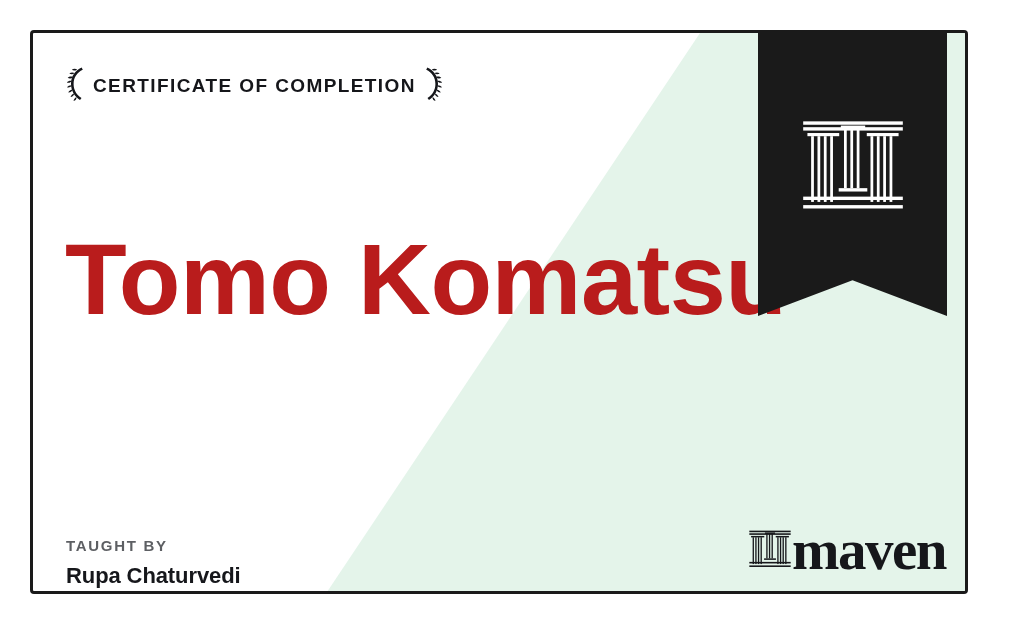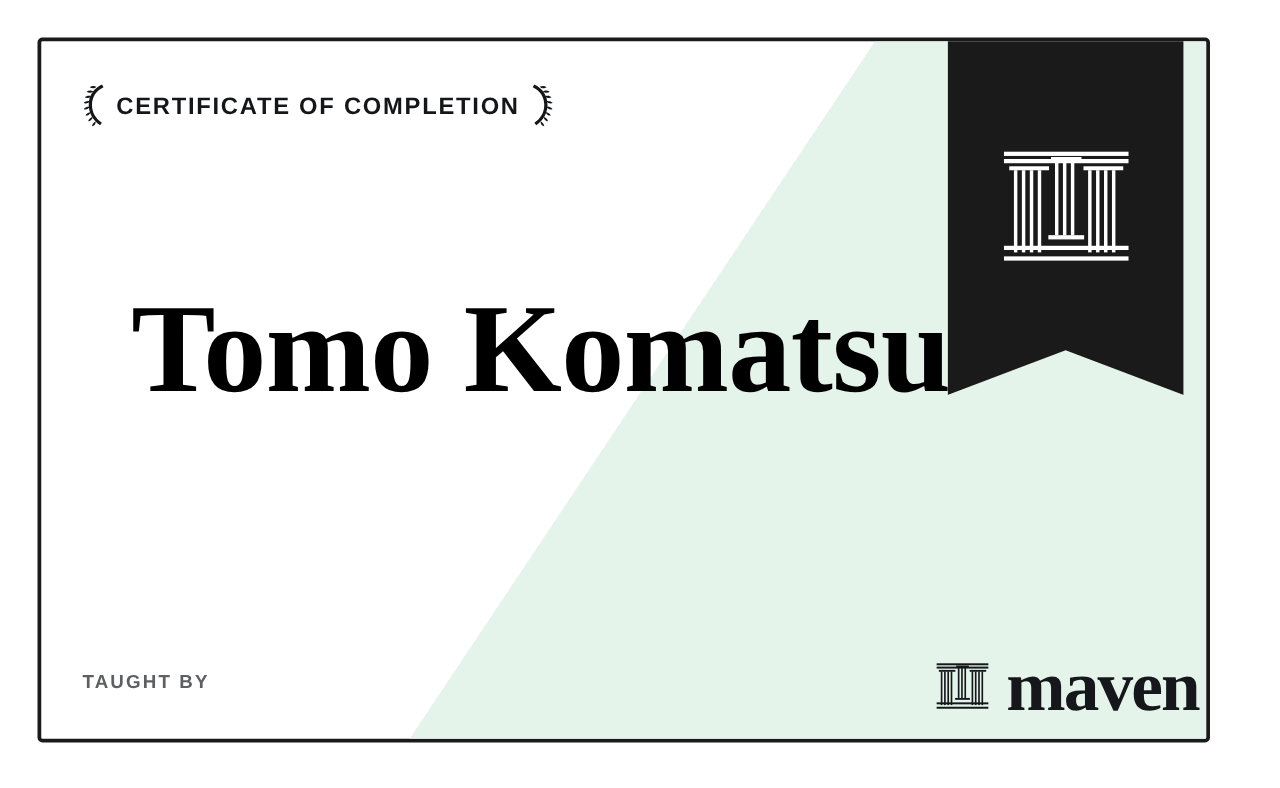--- a/index.html
+++ b/index.html
@@ -71,28 +71,27 @@
     color: #15161a;
     white-space: nowrap;
     line-height: 1;
   }
 
   
   .recipient-name {
     position: absolute;
     left: 32px;
     top: 193px;
-    font-family: Liberation Serif, serif;
+    font-family: Liberation Sans, sans-serif;
     font-weight: bold;
     font-size: 101px;
     line-height: 1.05;
     letter-spacing: -0.5px;
-    color: #000000;
+    color: #b91c1c;
     white-space: nowrap;
-    margin-left: 40px;
   }
 
   
   .meta-block { position: absolute; left: 33px; }
   .meta-block.completed { top: 320px; }
   .meta-block.taught-by { top: 477px; margin-top: 28px; }
 
   .meta-label {
     font-family: "Liberation Sans", sans-serif;
     font-size: 15px;
@@ -133,21 +132,20 @@
     margin-top: 85px;
   }
 
   
   .maven-logo {
     position: absolute;
     left: 715px;
     top: 488px;
     display: flex;
     align-items: center;
-    gap: 13px;
   }
   .maven-logo .monument-icon {
     display: block;
     width: 44px;
     height: 44px;
     flex: 0 0 auto;
   }
   .maven-wordmark {
     font-family: "Liberation Serif", "DejaVu Serif", serif;
     font-weight: bold;
@@ -201,20 +199,21 @@
           </g>
         </svg>
       </span>
     </div>
 
     <div class="recipient-name">Tomo Komatsu</div>
 
 
     <div class="meta-block taught-by">
       <p class="meta-label">TAUGHT BY</p>
+      <p class="meta-value instructor">Rupa Chaturvedi</p>
     </div>
 
     <div class="ribbon-emblem">
       <span>
         <svg class="monument-icon" viewBox="0 0 100 100" xmlns="http://www.w3.org/2000/svg">
           <g fill="#ffffff">
 
             <rect x="3" y="6" width="94" height="3.2"></rect>
             <rect x="3" y="11.5" width="94" height="3.2"></rect>
 

